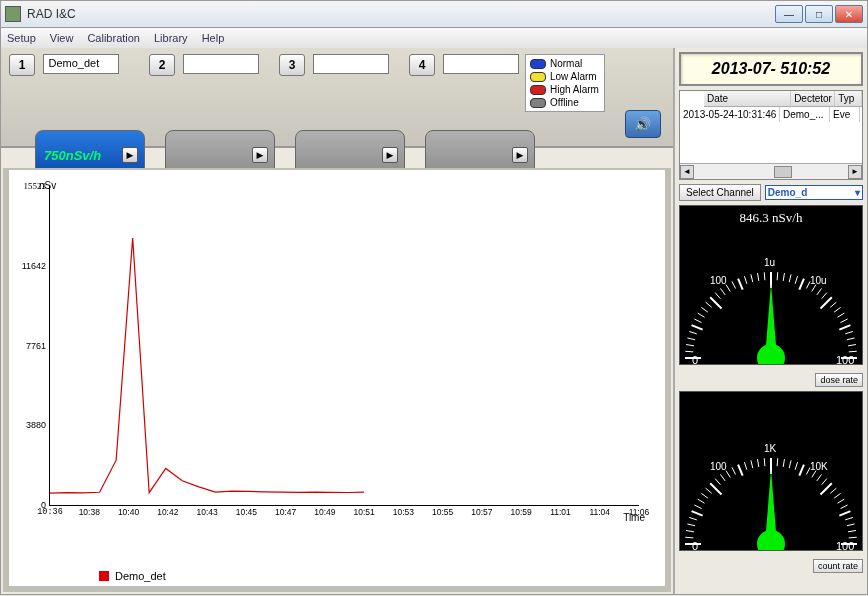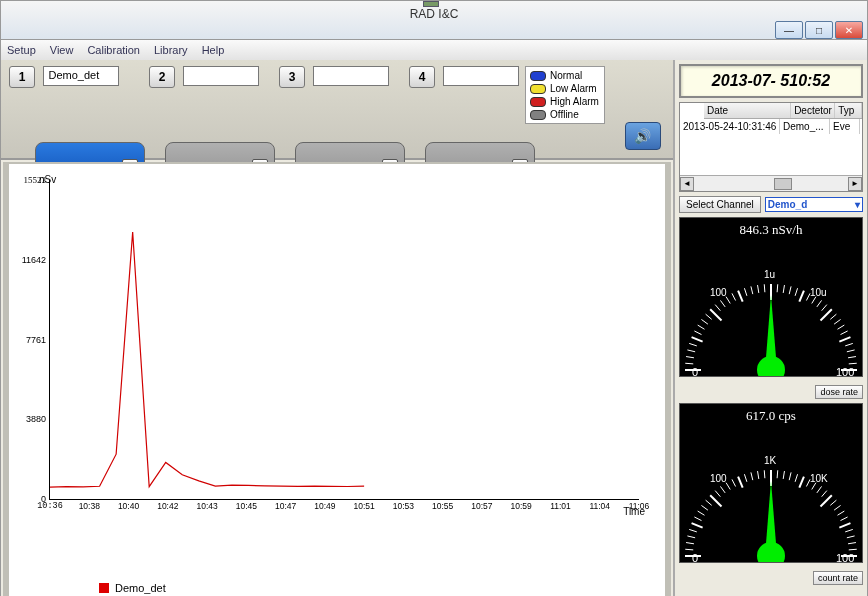--- a/index.html
+++ b/index.html
@@ -1,28 +1,28 @@
 <!DOCTYPE html>
 <html><head>
 <meta charset="utf-8">
 <style>
 * { box-sizing: border-box; margin: 0; padding: 0; font-family: Tahoma, sans-serif; }
 body { background: #e8e8e0; width: 868px; height: 596px; overflow: hidden; }
 
-.titlebar { height: 40px; background: linear-gradient(#f5f5f5,#dde5ee); border: 1px solid #999; display: flex; align-items: center; padding: 0 4px; flex-direction: column; }
+.titlebar { height: 28px; background: linear-gradient(#f5f5f5,#dde5ee); border: 1px solid #999; display: flex; align-items: center; padding: 0 4px; }
 .titlebar .icon { width: 16px; height: 16px; background: #779966; margin-right: 6px; border: 1px solid #556; }
 .titlebar .title { font-size: 12px; color: #333; }
 .winbtns { margin-left: auto; display: flex; gap: 2px; }
 .winbtn { width: 28px; height: 18px; border: 1px solid #5a7aa0; background: linear-gradient(#eaf2fb,#c8dbf0); display:flex; align-items:center; justify-content:center; font-size:10px; color:#222; border-radius:2px; }
 .winbtn.close { background: linear-gradient(#f7a8a0,#d94b3a); color:#fff; }
 
 .menubar { height: 20px; background: linear-gradient(#fafafa,#e3e3e3); border-left:1px solid #999; border-right:1px solid #999; display:flex; align-items:center; padding: 0 6px; font-size:11px; color:#335; gap:14px; }
 
 .content { display:flex; border:1px solid #999; border-top:none; height: 547px; background:#eceae0; }
-.leftpane { width: 688px; display:flex; flex-direction:column; }
+.leftpane { width: 688px; display:flex; flex-direction:column;gap:18px; }
 .rightpane { width: 194px; border-left:2px solid #aaa; padding:4px; display:flex; flex-direction:column; gap:4px; }
 
 .toprow { height:100px; background:linear-gradient(#dedcd0,#c8c6bc); border-bottom:2px solid #999; position:relative; padding:6px; }
 
 .chancard { position:absolute; top:6px; }
 .numbtn { width:26px; height:22px; border:1px solid #777; background:linear-gradient(#fefefe,#d5d5d5); border-radius:3px; font-size:12px; font-weight:bold; display:inline-flex; align-items:center; justify-content:center; }
 .namefield { display:inline-block; width:76px; height:20px; background:#fff; border:1px solid #777; font-size:11px; padding:2px 4px; margin-left:4px; vertical-align:top; }
 .modbox { position:absolute; top:36px; width:110px; height:50px; border-radius:8px; background:linear-gradient(#b0b0b0,#8a8a8a); border:1px solid #666; display:flex; align-items:center; justify-content:flex-end; padding-right:6px;margin-top:46px; }
 .modbox .play { width:16px; height:16px; background:linear-gradient(#fff,#ccc); border:1px solid #555; border-radius:2px; display:flex; align-items:center; justify-content:center; font-size:9px; }
 .modbox.active { background:linear-gradient(#2a7ae0,#0a47aa); }
@@ -261,21 +261,20 @@
         <text x="16" y="126" fill="#fff" font-size="11">0</text>
         <text x="160" y="126" fill="#fff" font-size="11">100</text>
         <text x="34" y="46" fill="#fff" font-size="10">100</text>
         <text x="88" y="28" fill="#fff" font-size="10">1u</text>
         <text x="134" y="46" fill="#fff" font-size="10">10u</text>
       </svg>
     </div>
     <div class="gaugefoot"><button>dose rate</button></div>
 
     <div class="gauge">
-      <div class="gtitle">617.0 cps</div>
       <svg width="190" height="130">
         <g id="g2ticks">
             <line x1="25" y1="119.99999999999999" x2="9" y2="119.99999999999999" stroke="#fff" stroke-width="2"></line>
             <line x1="17.240447968816014" y1="113.88019053322809" x2="9.26510929895099" y2="113.25251776740532" stroke="#fff" stroke-width="1"></line>
             <line x1="17.96030943357927" y1="107.79811172686199" x2="10.058802708818163" y2="106.54663600654014" stroke="#fff" stroke-width="1"></line>
             <line x1="19.155146208981222" y1="101.79126161923936" x2="11.376186845799822" y2="99.92369870839212" stroke="#fff" stroke-width="1"></line>
             <line x1="20.81759172897803" y1="95.89667443875409" x2="13.209139598616801" y2="93.42453848375452" stroke="#fff" stroke-width="1"></line>
             <line x1="26.632914594164788" y1="91.68142600498335" x2="15.546360204029341" y2="87.08922481660227" stroke="#fff" stroke-width="2"></line>
             <line x1="25.50149111330731" y1="84.58874102031535" x2="18.373438919800364" y2="80.95681702239898" stroke="#fff" stroke-width="1"></line>
             <line x1="28.49406718038081" y1="79.24511195215598" x2="21.672945865548073" y2="75.06512343442839" stroke="#fff" stroke-width="1"></line>

